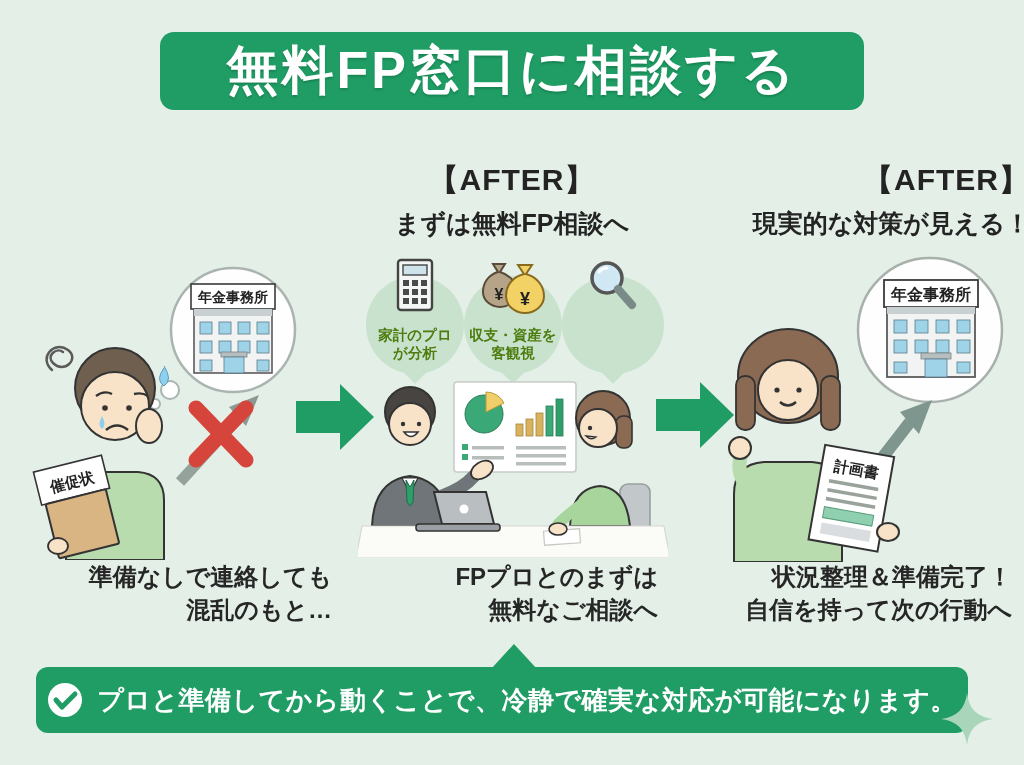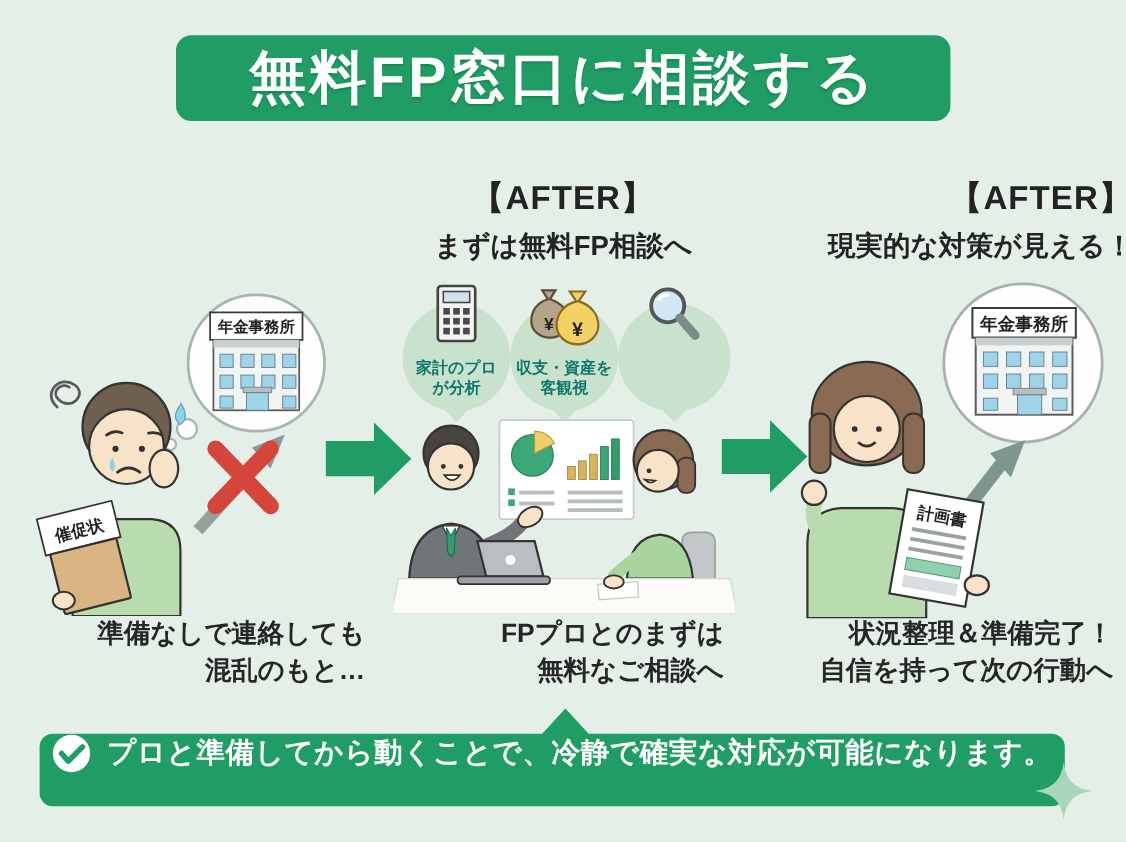--- a/index.html
+++ b/index.html
@@ -52,29 +52,29 @@
   .bubble{
     position:absolute;top:276px;width:98px;height:98px;border-radius:50%;
     background:#c8e2cd;
     display:flex;flex-direction:column;align-items:center;justify-content:flex-end;
   }
   .bubble .tail{
     position:absolute;bottom:-6px;left:50%;width:18px;height:18px;margin-left:-9px;
     background:#c8e2cd;transform:rotate(45deg);z-index:0;
   }
   .bubble .b-icon{position:absolute;top:-18px;left:50%;transform:translateX(-50%);z-index:2;}
-  .bubble .b-text{position:relative;z-index:1;font-size:14.5px;font-weight:800;text-align:center;line-height:1.25;padding-bottom:12px;color:#0f766e;}
+  .bubble .b-text{position:relative;z-index:1;font-size:14.5px;font-weight:800;text-align:center;line-height:1.25;padding-bottom:12px;color:#4d7c0f;}
   .bub-1{left:366px;}
   .bub-2{left:464px;}
   .bub-3{left:562px;width:102px;}
   
   .footer-banner{
     position:absolute;left:36px;top:667px;width:932px;height:66px;
     background:#1f9d65;border-radius:12px;
-    display:flex;align-items:flex-start;justify-content:center;gap:14px;
+    display:flex;align-items:center;justify-content:center;gap:14px;
   }
   .footer-banner .f-text{color:#fff;font-size:26px;font-weight:800;letter-spacing:.5px;}
   .footer-tail{
     position:absolute;left:491px;top:644px;width:0;height:0;
     border-left:23px solid transparent;border-right:23px solid transparent;
     border-bottom:25px solid #1f9d65;
   }
   .sparkle{position:absolute;left:941px;top:693px;width:52px;height:52px;}
 </style>
 </head>

